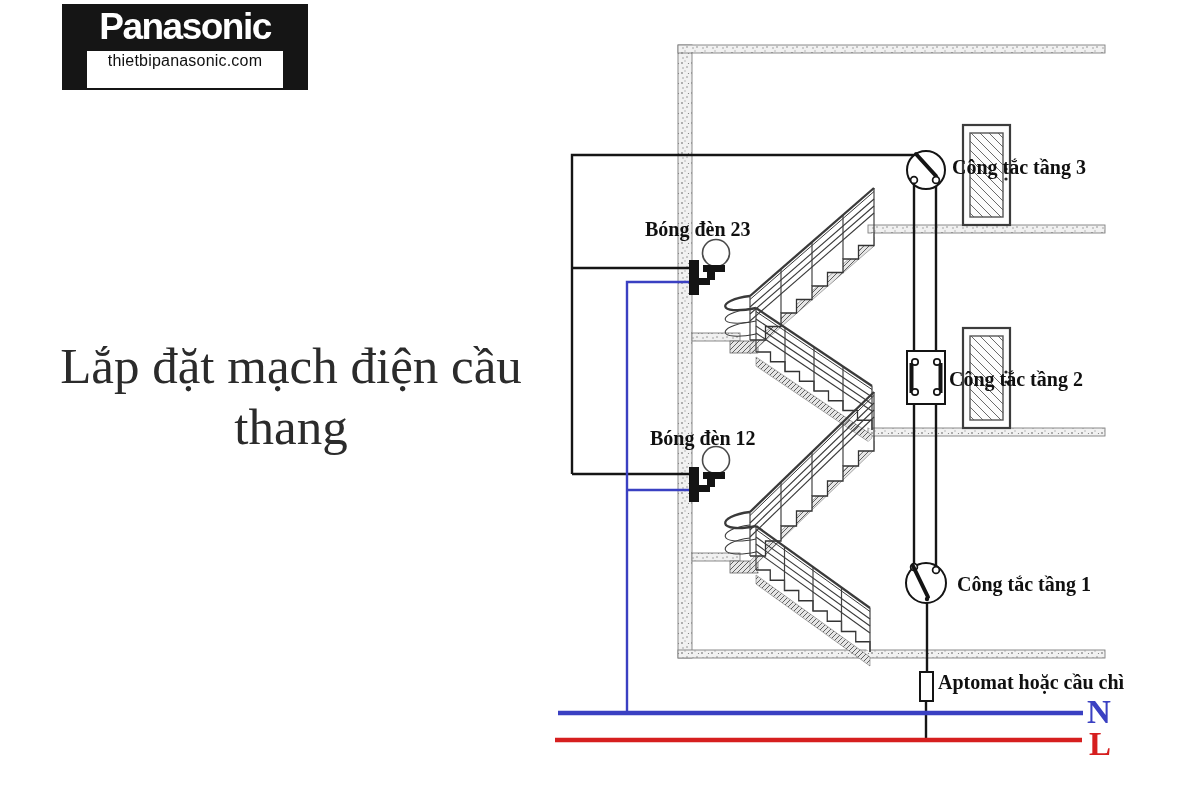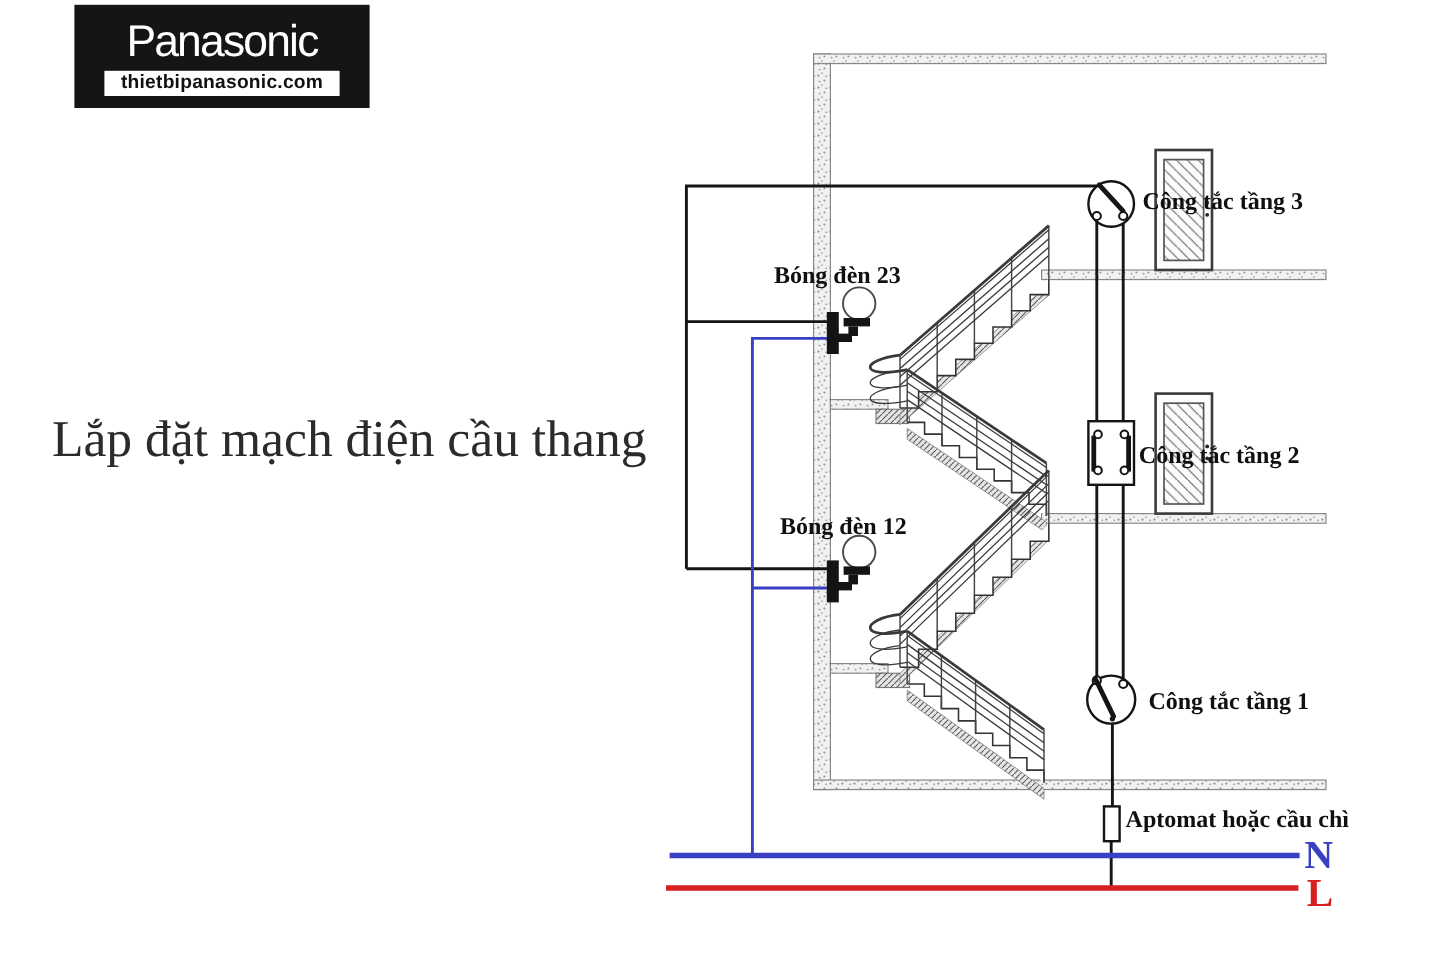--- a/index.html
+++ b/index.html
@@ -1,25 +1,25 @@
 <!DOCTYPE html>
 <html><head>
 <meta charset="utf-8">
 <style>
   html,body{margin:0;padding:0;}
   .page{position:relative;width:1200px;height:800px;background:#ffffff;overflow:hidden;
         font-family:"Liberation Sans","DejaVu Sans",sans-serif;}
   .logo{position:absolute;left:62px;top:4px;width:246px;height:86px;background:#151515;
         display:flex;flex-direction:column;align-items:center;justify-content:center;}
-  .logo-brand{color:#fff;font-weight:normal;font-size:37px;letter-spacing:-1.5px;line-height:1;margin-top:1px;
+  .logo-brand{color:#fff;font-weight:bold;font-size:37px;letter-spacing:-1.5px;line-height:1;margin-top:1px;
         font-family:"Liberation Sans","DejaVu Sans",sans-serif;}
-  .logo-site{margin-top:6px;background:#ffffff;color:#101010;font-weight:bold;font-size:16px;
-        width:196px;text-align:center;padding:1px 0 2px 0;letter-spacing:0.2px;}
+  .logo-site{margin-top:6px;background:#ffffff;color:#101010;font-weight:normal;font-size:16px;
+        width:196px;text-align:center;padding:1px 0 18px 0;letter-spacing:0.2px;}
   .title{position:absolute;left:0px;top:336px;width:582px;text-align:center;
-        font-family:"Liberation Serif","DejaVu Serif",serif;font-size:43px;line-height:61px;
+        font-family:"Liberation Serif","DejaVu Serif",serif;font-size:51px;line-height:61px;
         color:#2b2b2b;font-weight:normal;}
   .diagram{position:absolute;left:0;top:0;}
   .masonry{fill:url(#stipple);stroke:#7f7f7f;stroke-width:0.9;}
   .hatched{fill:url(#hatchD);stroke:#666;stroke-width:0.8;}
   .sym{fill:#ffffff;stroke:#141414;stroke-width:2;}
   .lever{stroke:#141414;stroke-width:4;stroke-linecap:round;}
   .term{fill:#ffffff;stroke:#141414;stroke-width:1.7;}
   .lbl{font-family:"Liberation Serif","DejaVu Serif",serif;font-weight:bold;font-size:20px;fill:#101010;}
   .buslbl{font-family:"Liberation Serif","DejaVu Serif",serif;font-weight:bold;font-size:33px;}
 </style>

